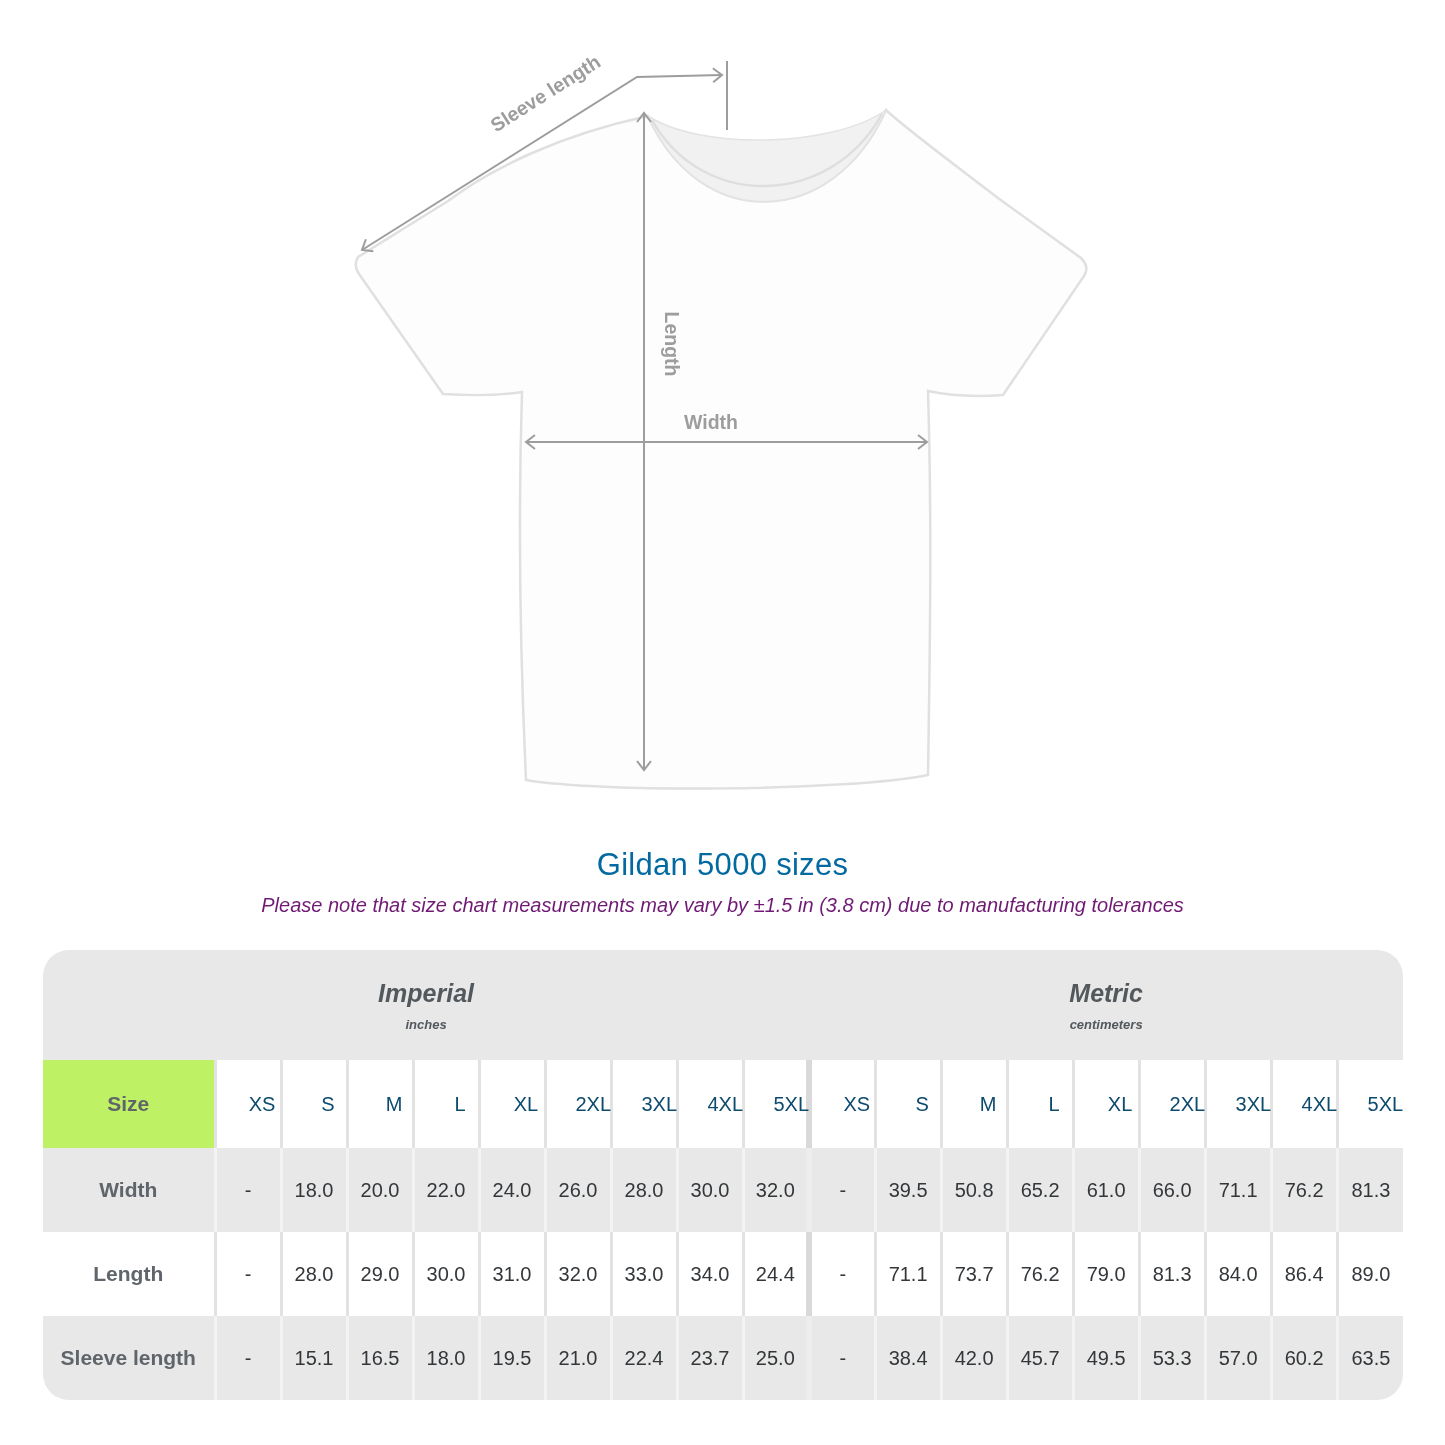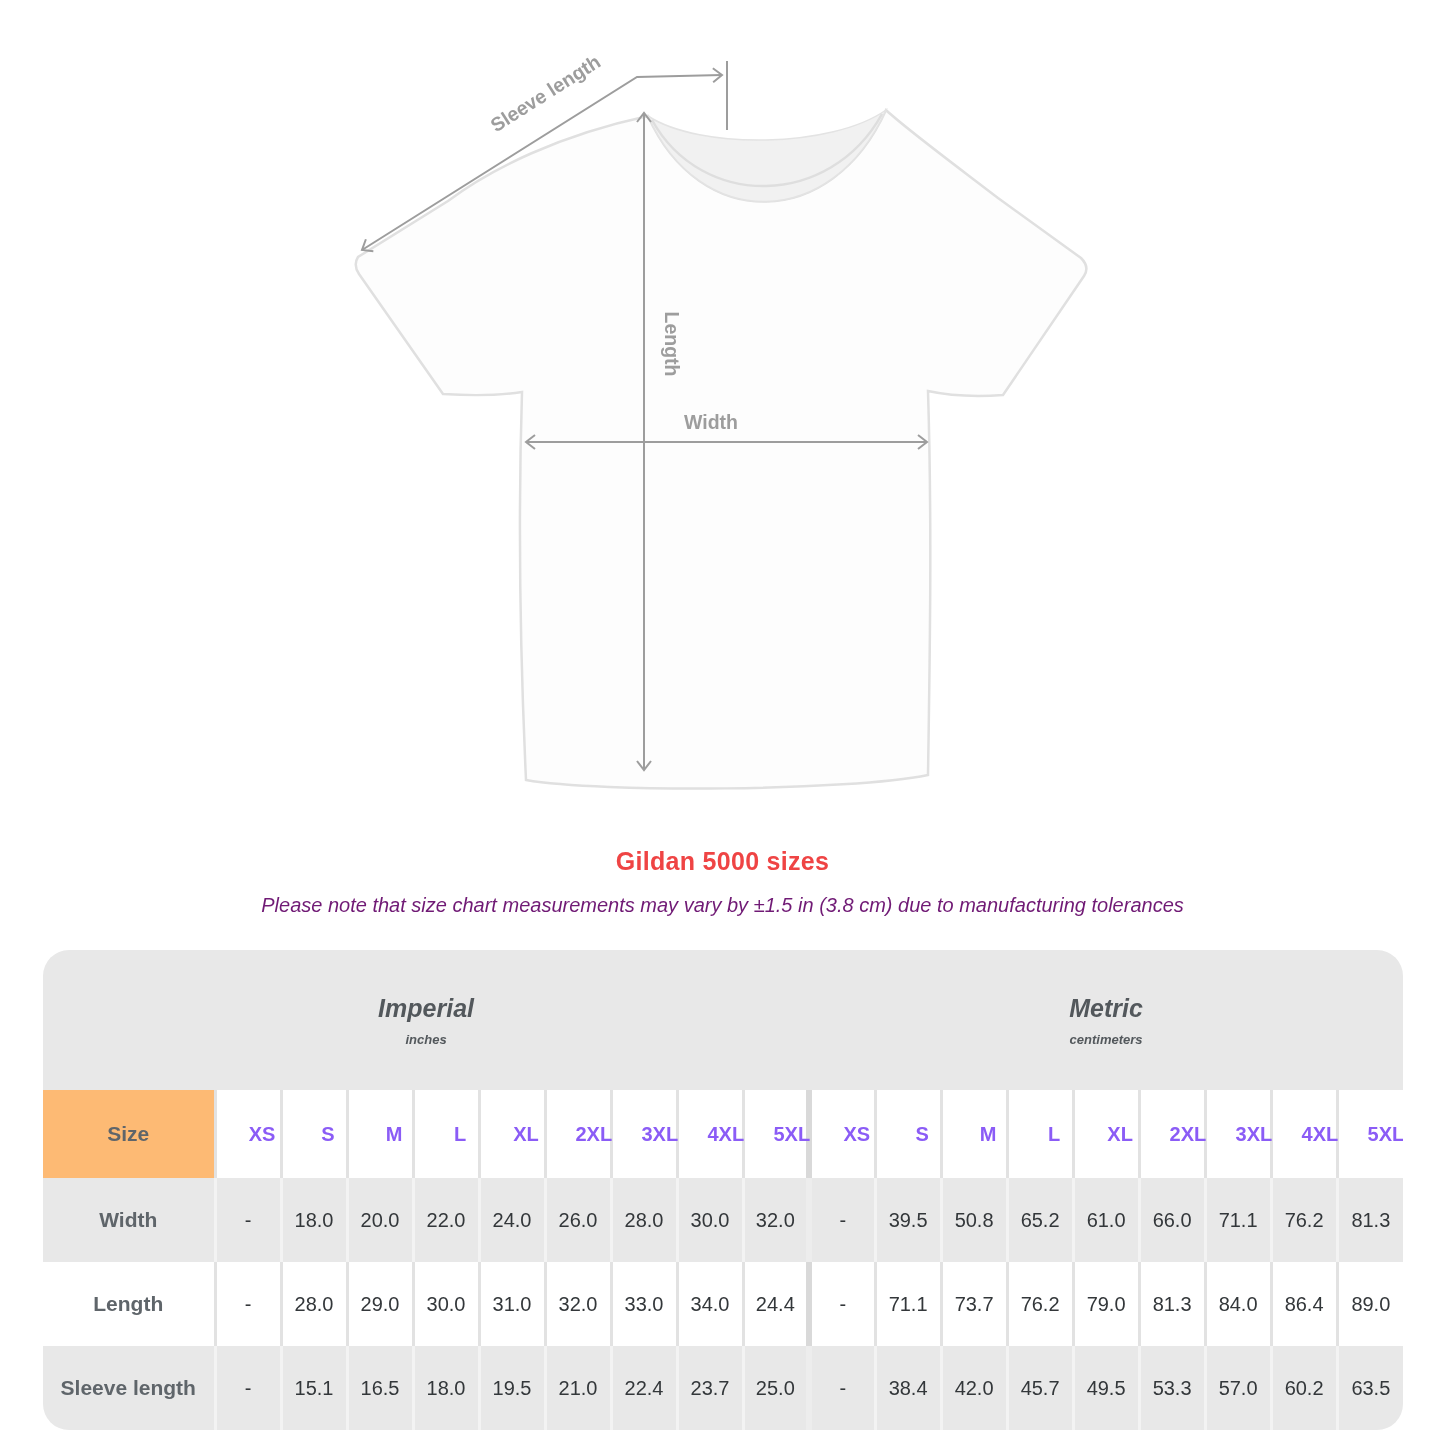--- a/index.html
+++ b/index.html
@@ -3,42 +3,42 @@
 <meta charset="utf-8">
 <style>
   html,body{margin:0;padding:0;background:#ffffff;}
   .stage{
     position:relative;width:1445px;height:1445px;background:#ffffff;overflow:hidden;
     font-family:"Liberation Sans","DejaVu Sans",sans-serif;
   }
   .diagram-svg{position:absolute;left:0;top:0;}
   .page-title{
     position:absolute;left:0;top:847px;width:100%;text-align:center;
-    font-size:25px;font-weight:bold;color:#ef4444;letter-spacing:.3px;
+    font-size:31px;font-weight:normal;color:#0369a1;letter-spacing:.3px;
   }
   .page-subtitle{
     position:absolute;left:0;top:894px;width:100%;text-align:center;
     font-style:italic;font-size:20px;color:#701a75;
   }
   .table-wrap{
     position:absolute;left:43px;top:950px;width:1360px;
     border-radius:26px;overflow:hidden;
   }
   table{border-collapse:collapse;table-layout:fixed;width:1360px;}
   col.c-size{width:172px;}
   col.c-val{width:66px;}
   .band-row th{
-    height:110px;background:#e8e8e8;text-align:center;vertical-align:middle;padding:15px;
+    height:110px;background:#e8e8e8;text-align:center;vertical-align:middle;padding:0;
   }
   .unit-label{font-size:25px;font-weight:bold;font-style:italic;color:#53585c;}
   .unit-sub{font-size:13px;font-style:italic;color:#53585c;margin-top:9px;}
-  .head-row th{height:86px;background:#fdba74;vertical-align:middle;}
+  .head-row th{height:86px;background:#bef264;vertical-align:middle;}
   th.corner{font-size:21px;font-weight:bold;color:#5f656a;text-align:center;}
   th.size-col{
-    font-size:20px;font-weight:bold;color:#8b5cf6;text-align:center;
+    font-size:20px;font-weight:normal;color:#0c4a6e;text-align:center;
     border-left:3px solid #e2e2e2;background:#ffffff;padding-left:29px;
   }
   th.size-col.grp{border-left:6px solid #d9d9d9;}
   tbody tr{height:84px;}
   tbody th.row-label{
     font-size:21px;font-weight:bold;color:#5f656a;text-align:center;background:#ffffff;
   }
   tbody td{
     font-size:20px;color:#33373a;text-align:center;vertical-align:middle;
     border-left:3px solid #e2e2e2;background:#ffffff;

